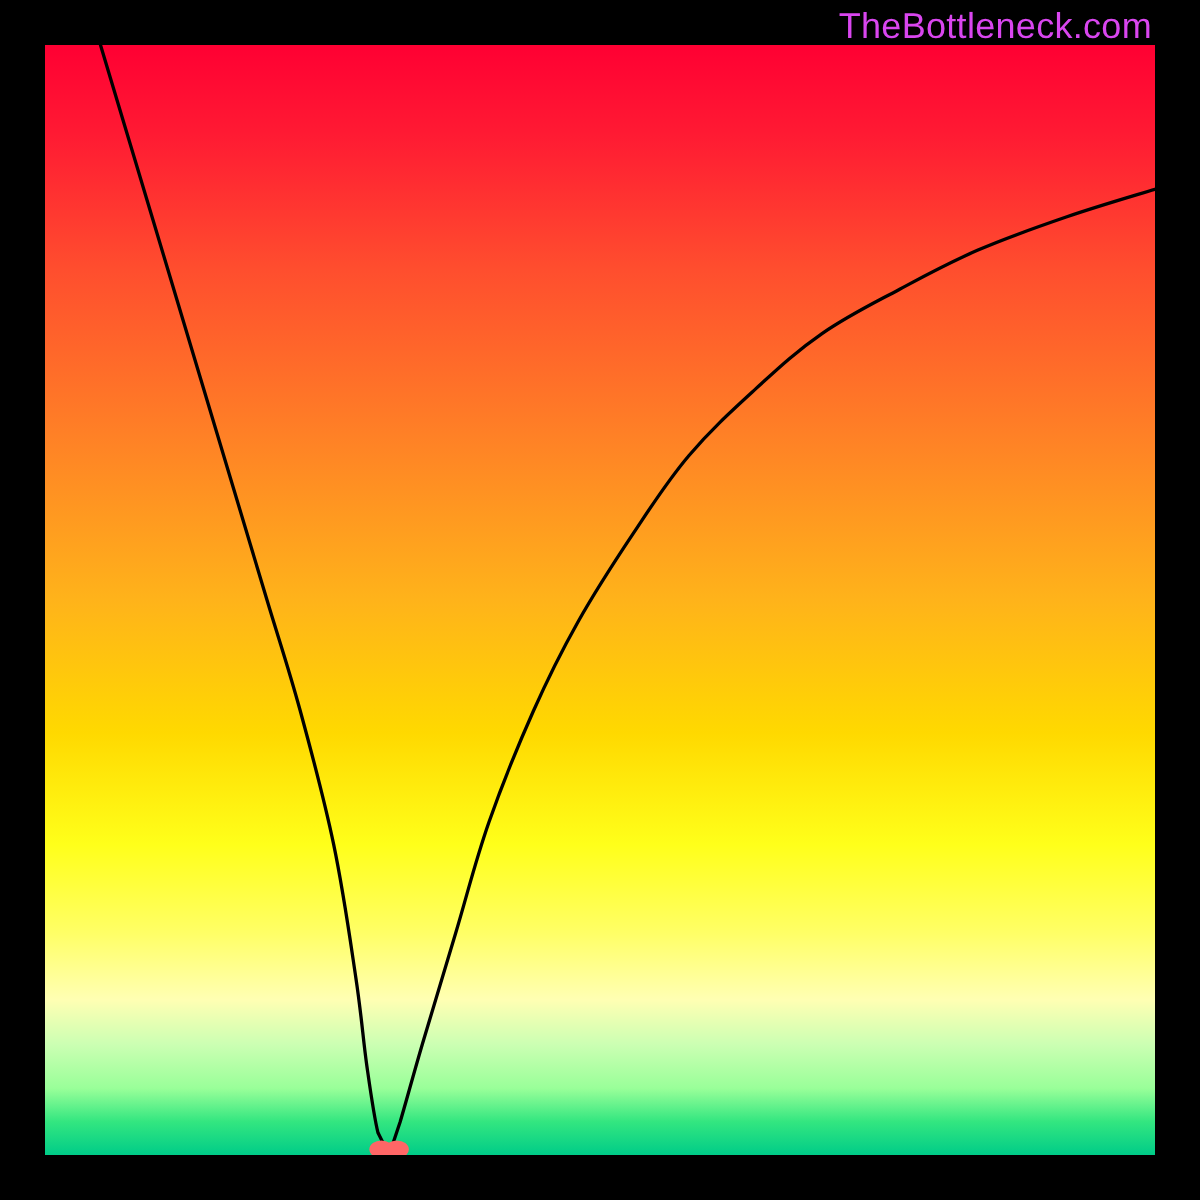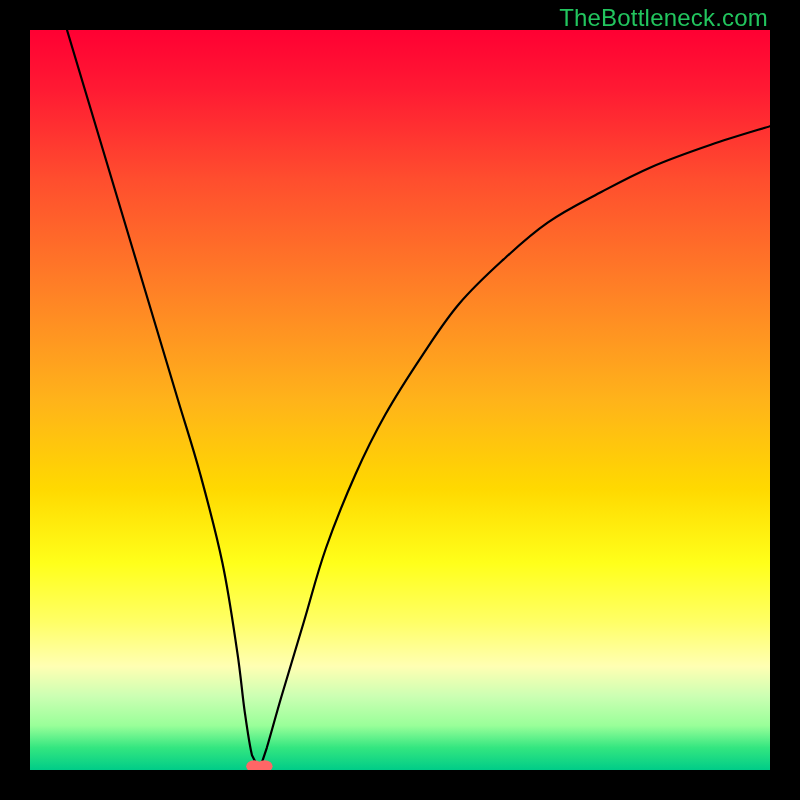--- a/index.html
+++ b/index.html
@@ -23,21 +23,21 @@
     position: absolute;
     left: 0;
     top: 0;
     width: 740px;
     height: 740px;
   }
   .watermark {
     position: absolute;
     top: 4px;
     right: 32px;
-    color: #22c55e;
+    color: #d946ef;
     font-size: 24px;
     font-weight: 500;
     letter-spacing: 0.2px;
     user-select: none;
   }
   svg { display: block; }
 </style>
 </head>
 <body>
 

